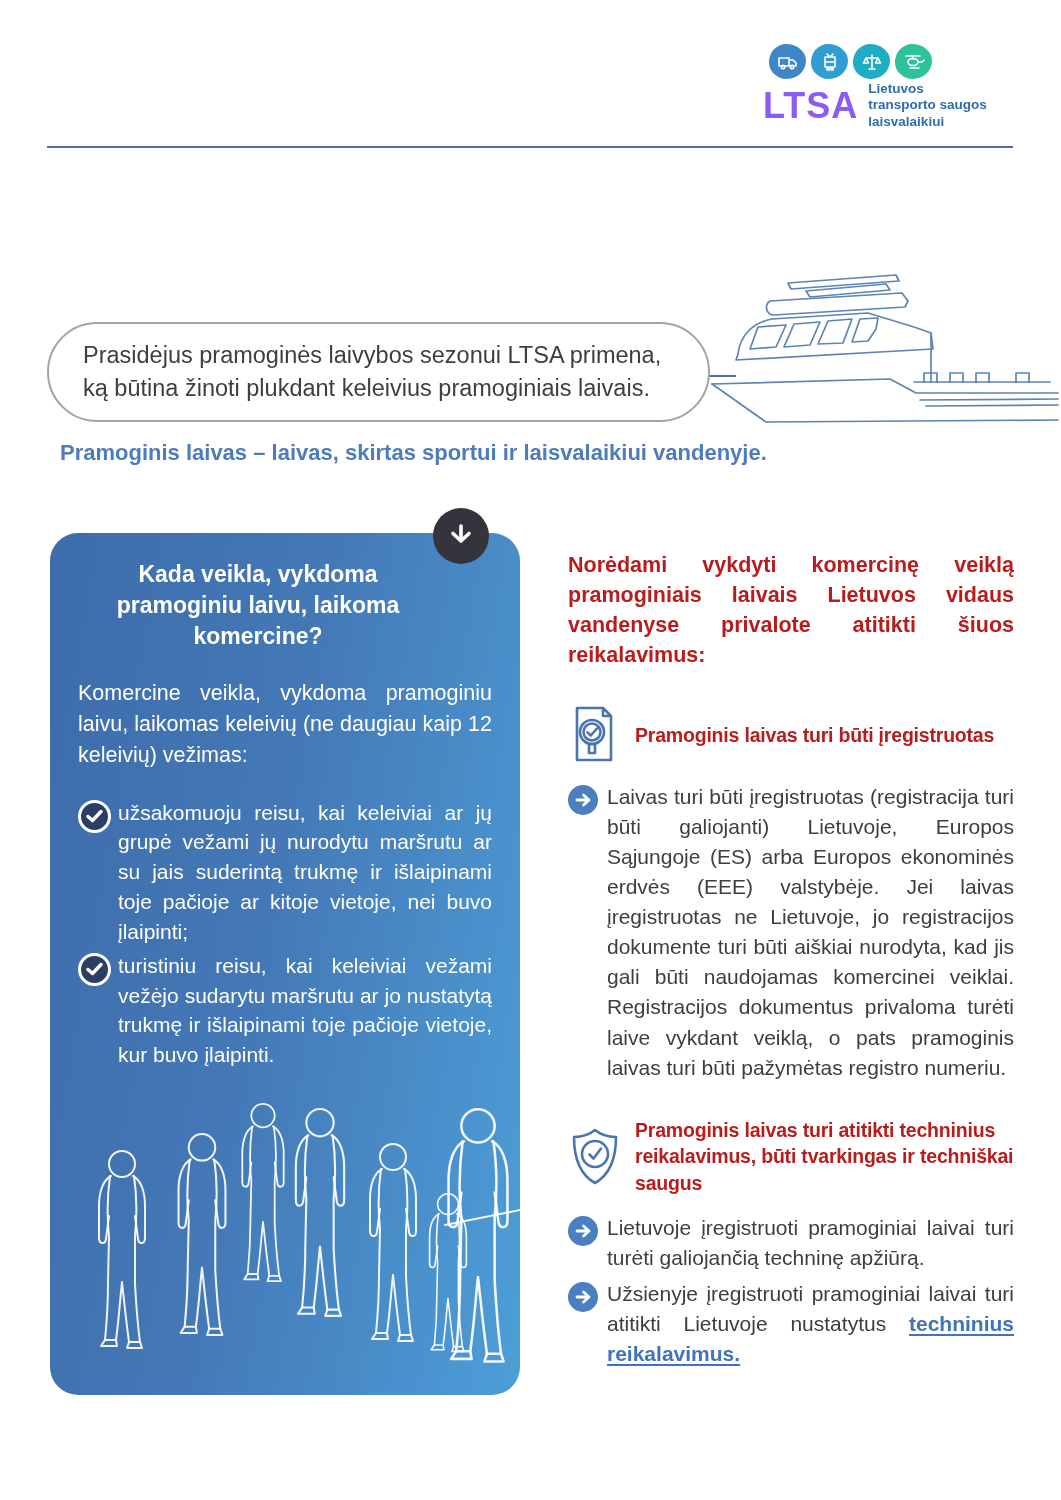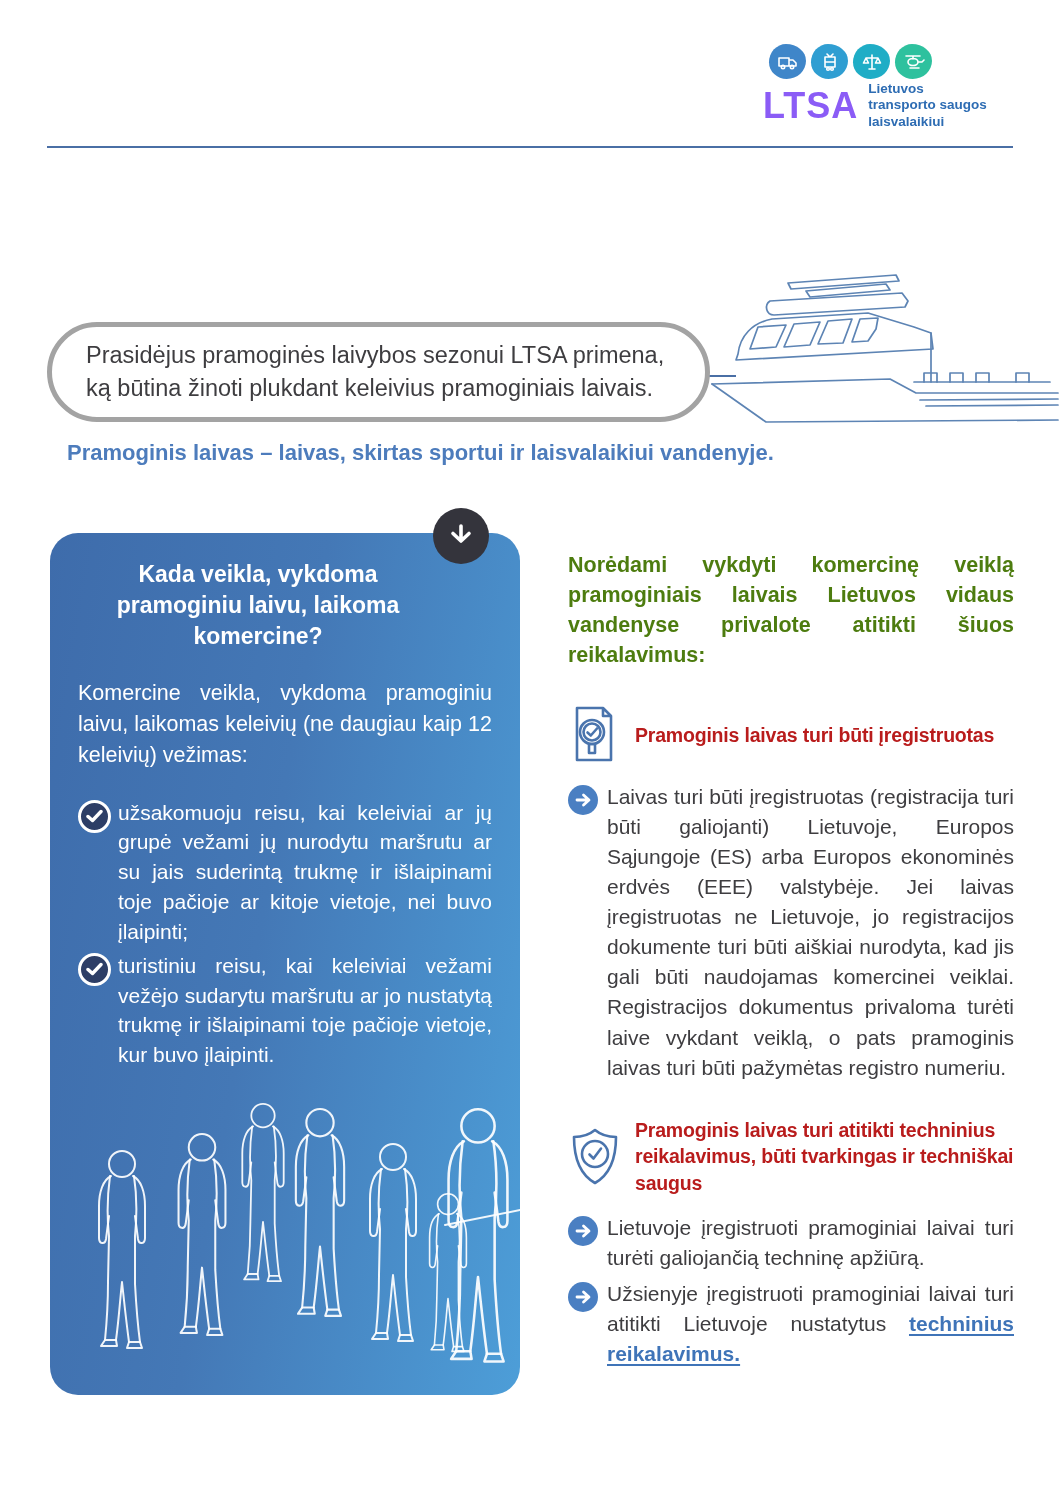--- a/index.html
+++ b/index.html
@@ -21,27 +21,27 @@
   .ltsa-word { font-size:36px; font-weight:700; color:#8b5cf6; letter-spacing:1px; line-height:1; }
   .org-name { margin-left:10px; font-size:13.5px; font-weight:700; color:#2d6cb3; line-height:1.22; }
   .header-rule { position:absolute; left:47px; top:146px; width:966px; height:2px; background:#4a6fa5; }
 
   
   .doc-title { position:absolute; left:47px; top:192px; font-size:38px; font-weight:800;
                color:#3e3d40; line-height:1.28; letter-spacing:-0.3px; }
 
   
   .bubble { position:absolute; left:47px; top:322px; width:663px; height:100px;
-            border:5px solid #a3a3a3; border-radius:52px; display:flex; align-items:center;
+            border:2px solid #a3a3a3; border-radius:52px; display:flex; align-items:center;
             padding:0 34px; font-size:23.5px; line-height:1.42; color:#3e3d40; background:#fff; z-index:2; }
   .bubble-tail { position:absolute; left:706px; top:375px; width:30px; height:2px; background:#4a6fa5; z-index:1; }
   .boat-svg { position:absolute; left:700px; top:262px; width:361px; height:166px; }
   .boat-svg path, .boat-svg line { stroke:#5d84b4; stroke-width:1.7; fill:none; stroke-linejoin:round; stroke-linecap:round; }
 
-  .definition { position:absolute; left:67px; top:440px; font-size:22px; font-weight:700; color:#4d7cbc; }
+  .definition { position:absolute; left:60px; top:440px; font-size:22px; font-weight:700; color:#4d7cbc; }
 
   
   .left-card { position:absolute; left:50px; top:533px; width:470px; height:862px;
                border-radius:28px; overflow:hidden;
                background:linear-gradient(100deg, #3e6cab 0%, #4478b6 45%, #4d9ed8 100%); }
   .card-inner { position:relative; padding:26px 28px 0 28px; color:#fff; }
   .card-heading { font-size:23px; font-weight:700; line-height:1.35; margin-bottom:26px; width:360px;text-align:center; }
   .card-intro { font-size:21.5px; line-height:1.45; text-align:justify; margin-bottom:26px; }
   .card-bullet { display:flex; align-items:flex-start; margin-bottom:4px; }
   .check-badge { flex:0 0 auto; width:33px; height:33px; border-radius:50%; background:#2d3e66;
@@ -49,21 +49,21 @@
   .check-badge svg { stroke:#fff; stroke-width:3.4; fill:none; stroke-linecap:round; stroke-linejoin:round; }
   .card-bullet-text { font-size:21px; line-height:1.42; text-align:justify; }
   .people-svg { position:absolute; left:0; bottom:0; width:470px; height:375px; }
   .people-svg circle, .people-svg path { stroke:rgba(255,255,255,0.92); stroke-width:2; fill:none; stroke-linecap:round; stroke-linejoin:round; }
   .download-badge { position:absolute; left:433px; top:508px; width:56px; height:56px; border-radius:50%;
                     background:#34343c; display:flex; align-items:center; justify-content:center; z-index:3; cursor:pointer; }
   .download-badge svg { stroke:#fff; stroke-width:3.6; fill:none; stroke-linecap:round; stroke-linejoin:round; }
 
   
   .right-col { position:absolute; left:568px; top:550px; width:446px; }
-  .right-intro { font-size:21.5px; font-weight:700; line-height:1.4; text-align:justify; color:#4d7c0f; }
+  .right-intro { font-size:21.5px; font-weight:700; line-height:1.4; text-align:justify; color:#b91c1c; }
   .section-head { display:flex; align-items:center; gap:13px; margin-top:34px; margin-bottom:16px; }
   .section-icon { flex:0 0 auto; width:54px; height:62px; display:flex; align-items:center; justify-content:center; }
   .section-icon svg { stroke:#4a74ad; stroke-width:2.6; fill:none; stroke-linecap:round; stroke-linejoin:round; }
   .section-title { font-size:19.5px; font-weight:700; color:#b91c1c; line-height:1.38; letter-spacing:-0.2px; }
   .arrow-bullet { display:flex; align-items:flex-start; margin-bottom:6px; }
   .arrow-badge { flex:0 0 auto; width:30px; height:30px; border-radius:50%; background:#4a7fc2;
                  display:flex; align-items:center; justify-content:center; margin:3px 9px 0 0; }
   .arrow-badge svg { stroke:#fff; stroke-width:2.8; fill:none; stroke-linecap:round; stroke-linejoin:round; }
   .body-text { font-size:21px; line-height:1.43; text-align:justify; color:#3e3d40; }
   .tech-link { color:#3f74b8; font-weight:700; text-decoration:underline; text-underline-offset:3px; cursor:pointer; }

